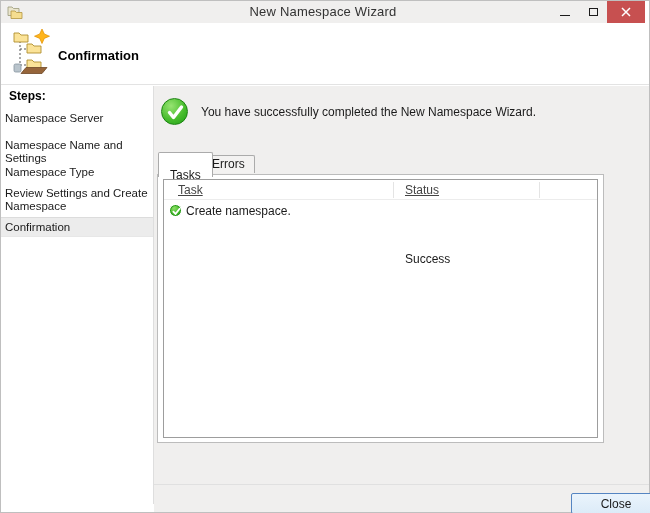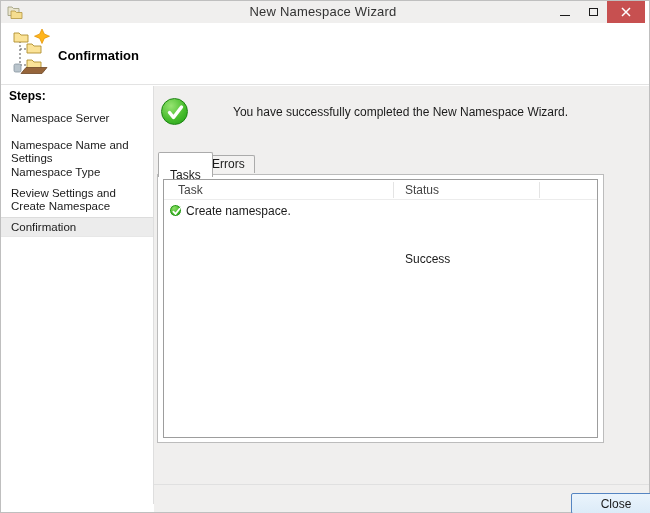--- a/index.html
+++ b/index.html
@@ -25,41 +25,41 @@
   .glyph-max { width:9px; height:8px; border:1px solid #1b1b1b; background:transparent; }
 
   
   .header { position:absolute; left:0; top:22px; right:0; height:62px; background:#ffffff; border-bottom:1px solid #e3e3e3; }
   .wizard-icon { position:absolute; left:12px; top:5px; width:38px; height:48px; }
   .page-title { position:absolute; left:57px; top:25px; font-size:13px; font-weight:bold; color:#000; }
 
   
   .sidebar { position:absolute; left:0; top:85px; width:153px; bottom:8px; background:#ffffff; border-right:1px solid #dedede; }
   .steps-heading { position:absolute; left:8px; top:3px; font-size:12px; font-weight:bold; color:#000; }
-  .step-item { position:absolute; left:0; width:152px; padding-left:10px; font-size:11.5px; color:#1b1b1b; line-height:13px; }
+  .step-item { position:absolute; left:0; width:152px; padding-left:4px; font-size:11.5px; color:#1b1b1b; line-height:13px; }
   .step-item.s0 { top:26px; }
   .step-item.s1 { top:53px; }
   .step-item.s2 { top:80px; }
   .step-item.s3 { top:101px; width:150px; }
   .step-item.selected {
     top:131px; height:20px; line-height:19px; background:#ececec;
     border-top:1px solid #dcdcdc; border-bottom:1px solid #e7e7e7;
   }
 
   
   .main-bg { position:absolute; left:153px; top:85px; right:0; height:398px; background:#f0efee; }
   .footer { position:absolute; left:153px; top:483px; right:0; bottom:0; background:#f0efee; border-top:1px solid #e0e0e0; }
 
   .success-icon { position:absolute; left:160px; top:97px; width:27px; height:27px; }
   .success-circle {
     width:27px; height:27px; border-radius:50%;
     background:radial-gradient(circle at 36% 28%, #97e472 0%, #49bd2e 55%, #1f9e14 100%);
     border:1px solid #1c8412; position:relative;
   }
-  .completion-message { position:absolute; left:200px; top:104px; font-size:12px; color:#1b1b1b;margin-left:32px; }
+  .completion-message { position:absolute; left:200px; top:104px; font-size:12px; color:#1b1b1b; }
 
   
   .tab { position:absolute; font-size:12px; color:#1b1b1b; text-align:center; cursor:default; }
   .tab.active {
     left:157px; top:151px; height:23px; line-height:21px; padding:12px 11px;
     background:#ffffff; border:1px solid #ababab; border-bottom:none; z-index:3;
     border-top-left-radius:2px; border-top-right-radius:2px;
   }
   .tab.inactive {
     left:201px; top:154px; height:18px; line-height:17px; padding:0 9px;
@@ -70,21 +70,21 @@
     position:absolute; left:156px; top:173px; width:447px; height:269px;
     background:#ffffff; border:1px solid #bcbcbc; z-index:2;
   }
 
   
   .tasks-table {
     position:absolute; left:5px; top:4px; width:435px; height:259px;
     background:#ffffff; border:1px solid #9d9d9d;
   }
   .thead { position:absolute; left:0; top:0; right:0; height:20px; border-bottom:1px solid #ececec; }
-  .th { position:absolute; top:0; height:20px; line-height:20px; font-size:12px; color:#444; }
+  .th { position:absolute; top:0; height:20px; line-height:20px; font-size:12px; color:#444;text-decoration:underline; }
   .th.task { left:14px; }
   .th.status { left:241px; }
   .col-sep { position:absolute; top:2px; width:1px; height:16px; background:#e4e4e4; }
   .col-sep.c1 { left:229px; }
   .col-sep.c2 { left:375px; }
   .trow { position:absolute; left:0; top:21px; right:0; height:20px; }
   .row-icon { position:absolute; left:5px; top:3px; width:14px; height:14px; }
   .row-circle {
     width:13px; height:13px; border-radius:50%;
     background:radial-gradient(circle at 36% 28%, #8ddf66 0%, #44ba2a 55%, #1f9e14 100%);

